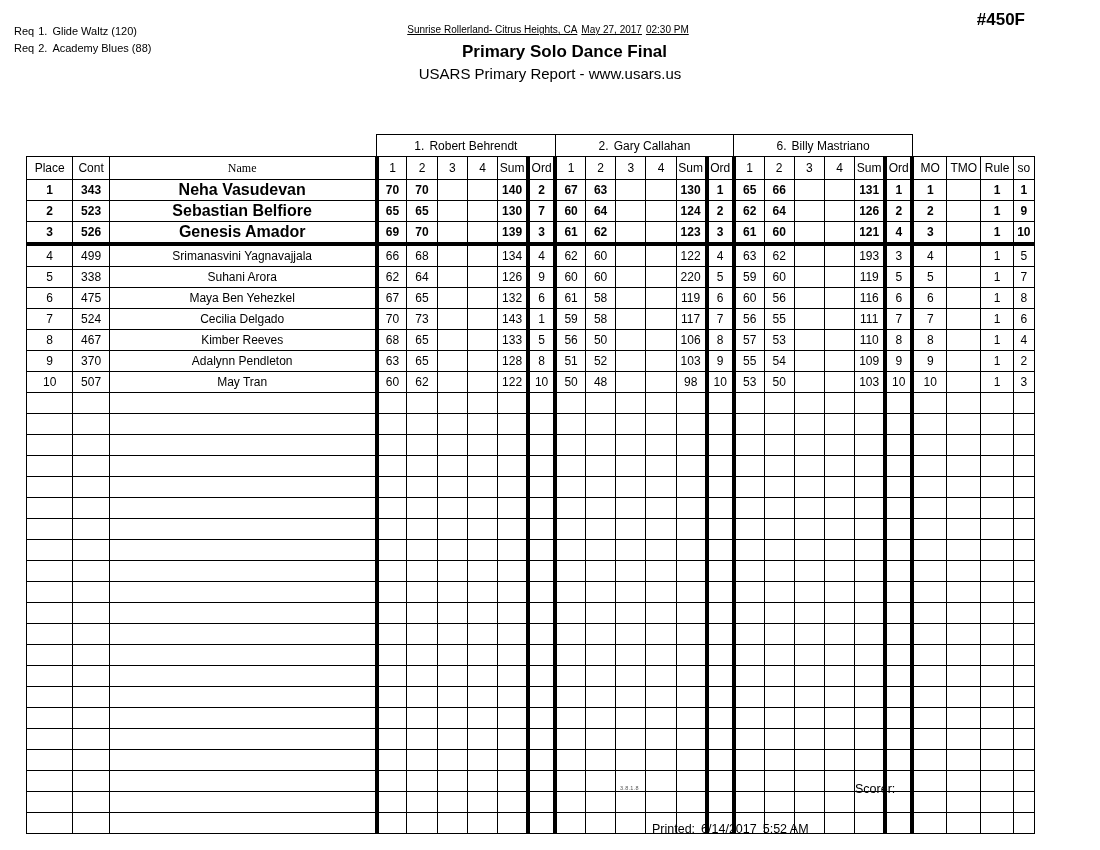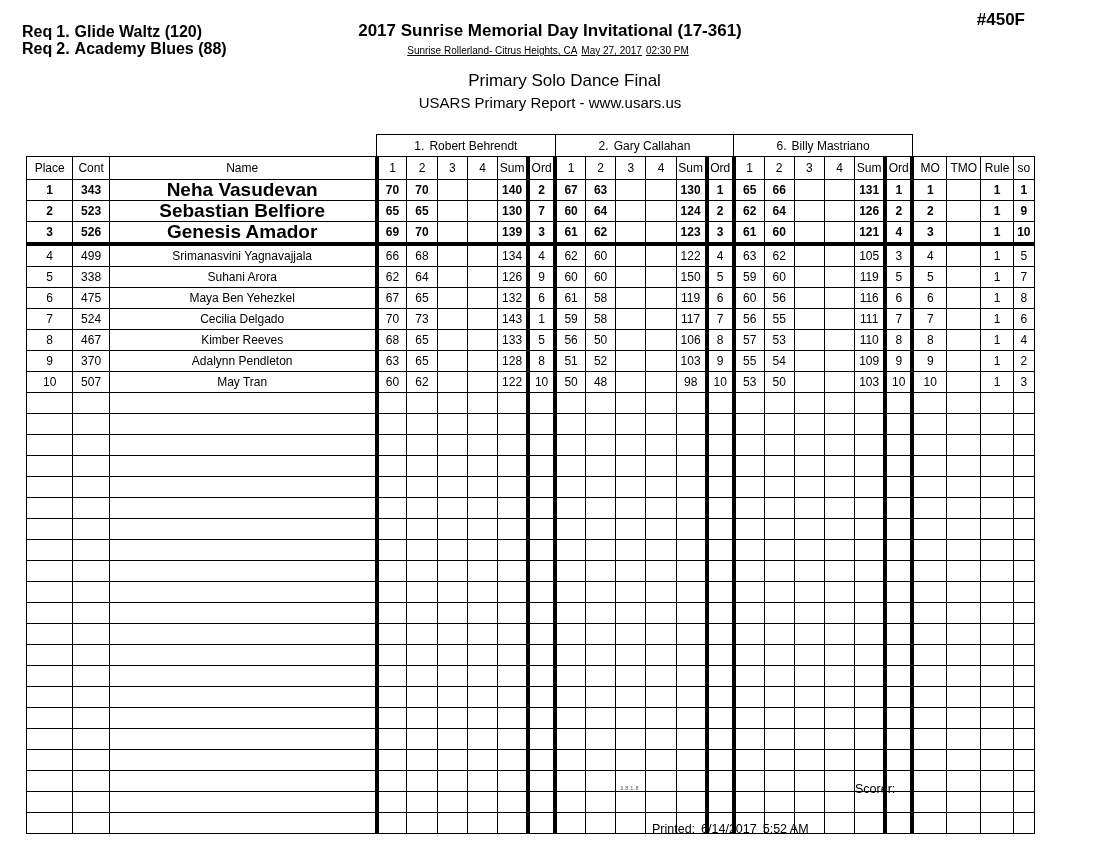--- a/index.html
+++ b/index.html
@@ -12,26 +12,25 @@
     height: 850px;
     font-family: "Liberation Sans", sans-serif;
     color: #000000;
     position: relative;
     overflow: hidden;
   }
 
   
   #req-block {
     position: absolute;
-    left: 22px;
+    left: 14px;
     top: 23px;
-    font-size: 16px;
+    font-size: 11px;
     line-height: 17px;
     white-space: nowrap;
-    font-weight: bold;
   }
   #req-block .req-line { display: block; }
   #req-block .req-label { margin-right: 4px; }
   #req-block .req-num { margin-right: 5px; }
 
   
   #header-block {
     position: absolute;
     left: 0;
     top: 20px;
@@ -44,23 +43,23 @@
     line-height: 21px;
   }
   #venue-line {
     font-size: 10px;
     line-height: 19px;
     text-decoration: underline;
   }
   #venue-line span { margin-right: 4px; }
   #event-subtitle {
     font-size: 17px;
-    font-weight: normal;
+    font-weight: bold;
     line-height: 23px;
-    margin-top: 9px;
+    margin-top: 1px;
     padding-left: 29px;
   }
   #report-line {
     font-size: 15px;
     line-height: 22px;
   }
   #event-code {
     position: absolute;
     right: 75px;
     top: 10px;
@@ -111,33 +110,33 @@
 
   
   .sep-l { border-left: 4px solid #000 !important; }
 
   
   tr.colhead td {
     font-size: 12px;
     height: 22px;
   }
   td.h-place, td.h-cont { font-size: 11.5px; }
-  td.h-name { text-align: left; padding-left: 5px; }
+  td.h-name { text-align: left; padding-left: 5px; font-family: Liberation Serif, serif; }
   td.h-so { font-size: 11px; }
 
   
   td.c-name { text-align: left; padding-left: 5px; font-size: 13px; }
   td.c-place, td.c-cont { font-size: 13px; }
   td.c-score { font-size: 13px; }
   td.c-sum { font-size: 13px; }
   td.c-ord { font-size: 13px; font-weight: bold; }
   td.c-mo, td.c-tmo, td.c-rule, td.c-so { font-size: 13px; }
 
   tr.medal td { font-weight: bold; }
-  tr.medal td.c-name { font-size: 19px; }
+  tr.medal td.c-name { font-size: 16px; }
   tr.cutline td { border-bottom: 4px solid #000 !important; }
 
   tr.empty td { height: 20px; }
 
   
   #footer {
     position: absolute;
     left: 0;
     top: 782px;
     width: 1100px;
@@ -162,21 +161,20 @@
 <div id="req-block">
   <span class="req-line">
     <span class="req-label">Req</span><span class="req-num">1.</span><span>Glide Waltz (120)</span>
   </span>
   <span class="req-line">
     <span class="req-label">Req</span><span class="req-num">2.</span><span>Academy Blues (88)</span>
   </span>
 </div>
 
 <div id="header-block">
-  <div id="event-title">2017 Sunrise Memorial Day Invitational (17-361)</div>
   <div id="venue-line">
     <span>Sunrise Rollerland- Citrus Heights, CA</span><span>May 27, 2017</span><span>02:30 PM</span>
   </div>
   <div id="event-subtitle">Primary Solo Dance Final</div>
   <div id="report-line">USARS Primary Report - www.usars.us</div>
 </div>
 <div id="event-code">#450F</div>
 
 <div id="sheet">
   <table class="grid">
@@ -336,42 +334,42 @@
           <td class="c-score sep-l">62</td>
           <td class="c-score">60</td>
           <td class="c-score"></td>
           <td class="c-score"></td>
           <td class="c-sum">122</td>
           <td class="c-ord sep-l">4</td>
           <td class="c-score sep-l">63</td>
           <td class="c-score">62</td>
           <td class="c-score"></td>
           <td class="c-score"></td>
-          <td class="c-sum">105</td>
+          <td class="c-sum">193</td>
           <td class="c-ord sep-l">3</td>
           <td class="c-mo sep-l">4</td>
           <td class="c-tmo"></td>
           <td class="c-rule">1</td>
           <td class="c-so">5</td>
         </tr>
         <tr class="">
           <td class="c-place">5</td>
           <td class="c-cont">338</td>
           <td class="c-name">Suhani Arora</td>
           <td class="c-score sep-l">62</td>
           <td class="c-score">64</td>
           <td class="c-score"></td>
           <td class="c-score"></td>
           <td class="c-sum">126</td>
           <td class="c-ord sep-l">9</td>
           <td class="c-score sep-l">60</td>
           <td class="c-score">60</td>
           <td class="c-score"></td>
           <td class="c-score"></td>
-          <td class="c-sum">150</td>
+          <td class="c-sum">220</td>
           <td class="c-ord sep-l">5</td>
           <td class="c-score sep-l">59</td>
           <td class="c-score">60</td>
           <td class="c-score"></td>
           <td class="c-score"></td>
           <td class="c-sum">119</td>
           <td class="c-ord sep-l">5</td>
           <td class="c-mo sep-l">5</td>
           <td class="c-tmo"></td>
           <td class="c-rule">1</td>

